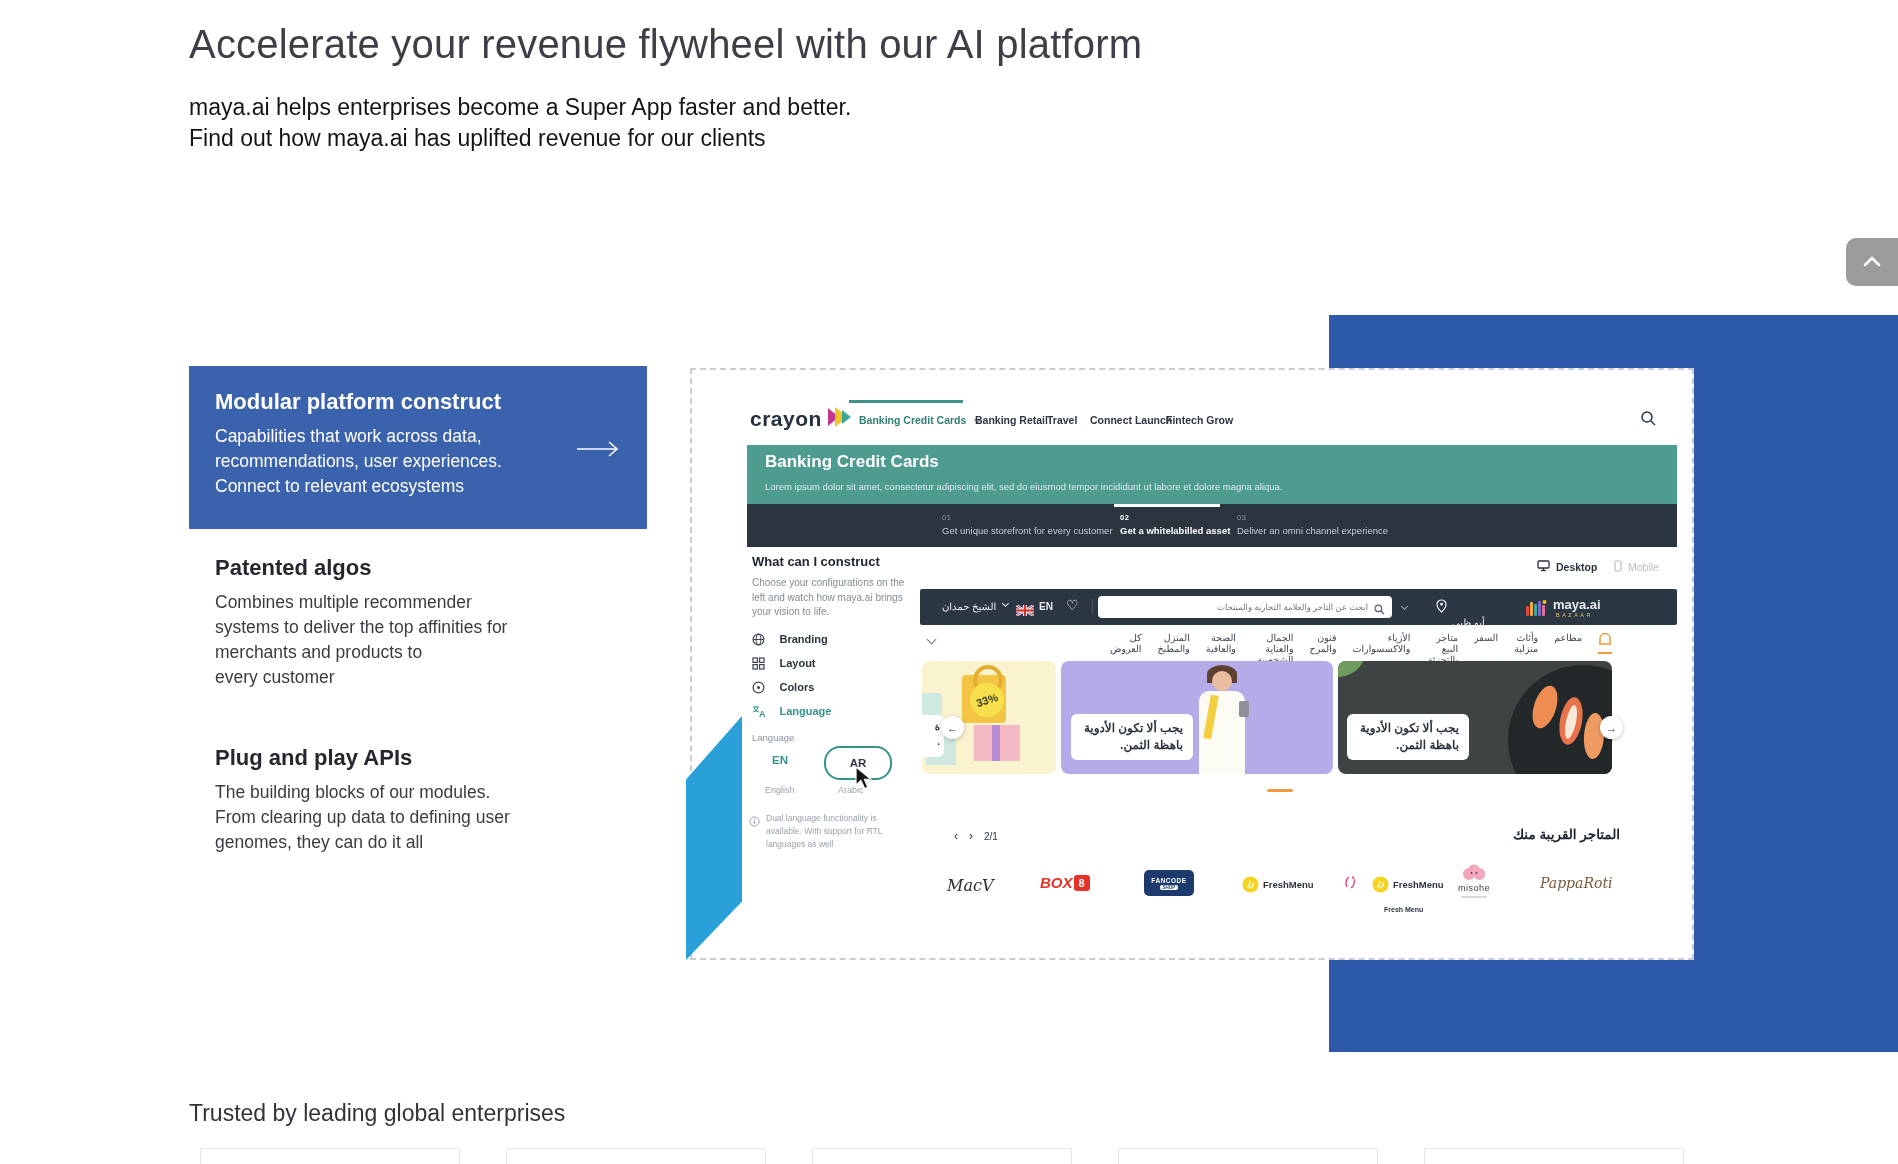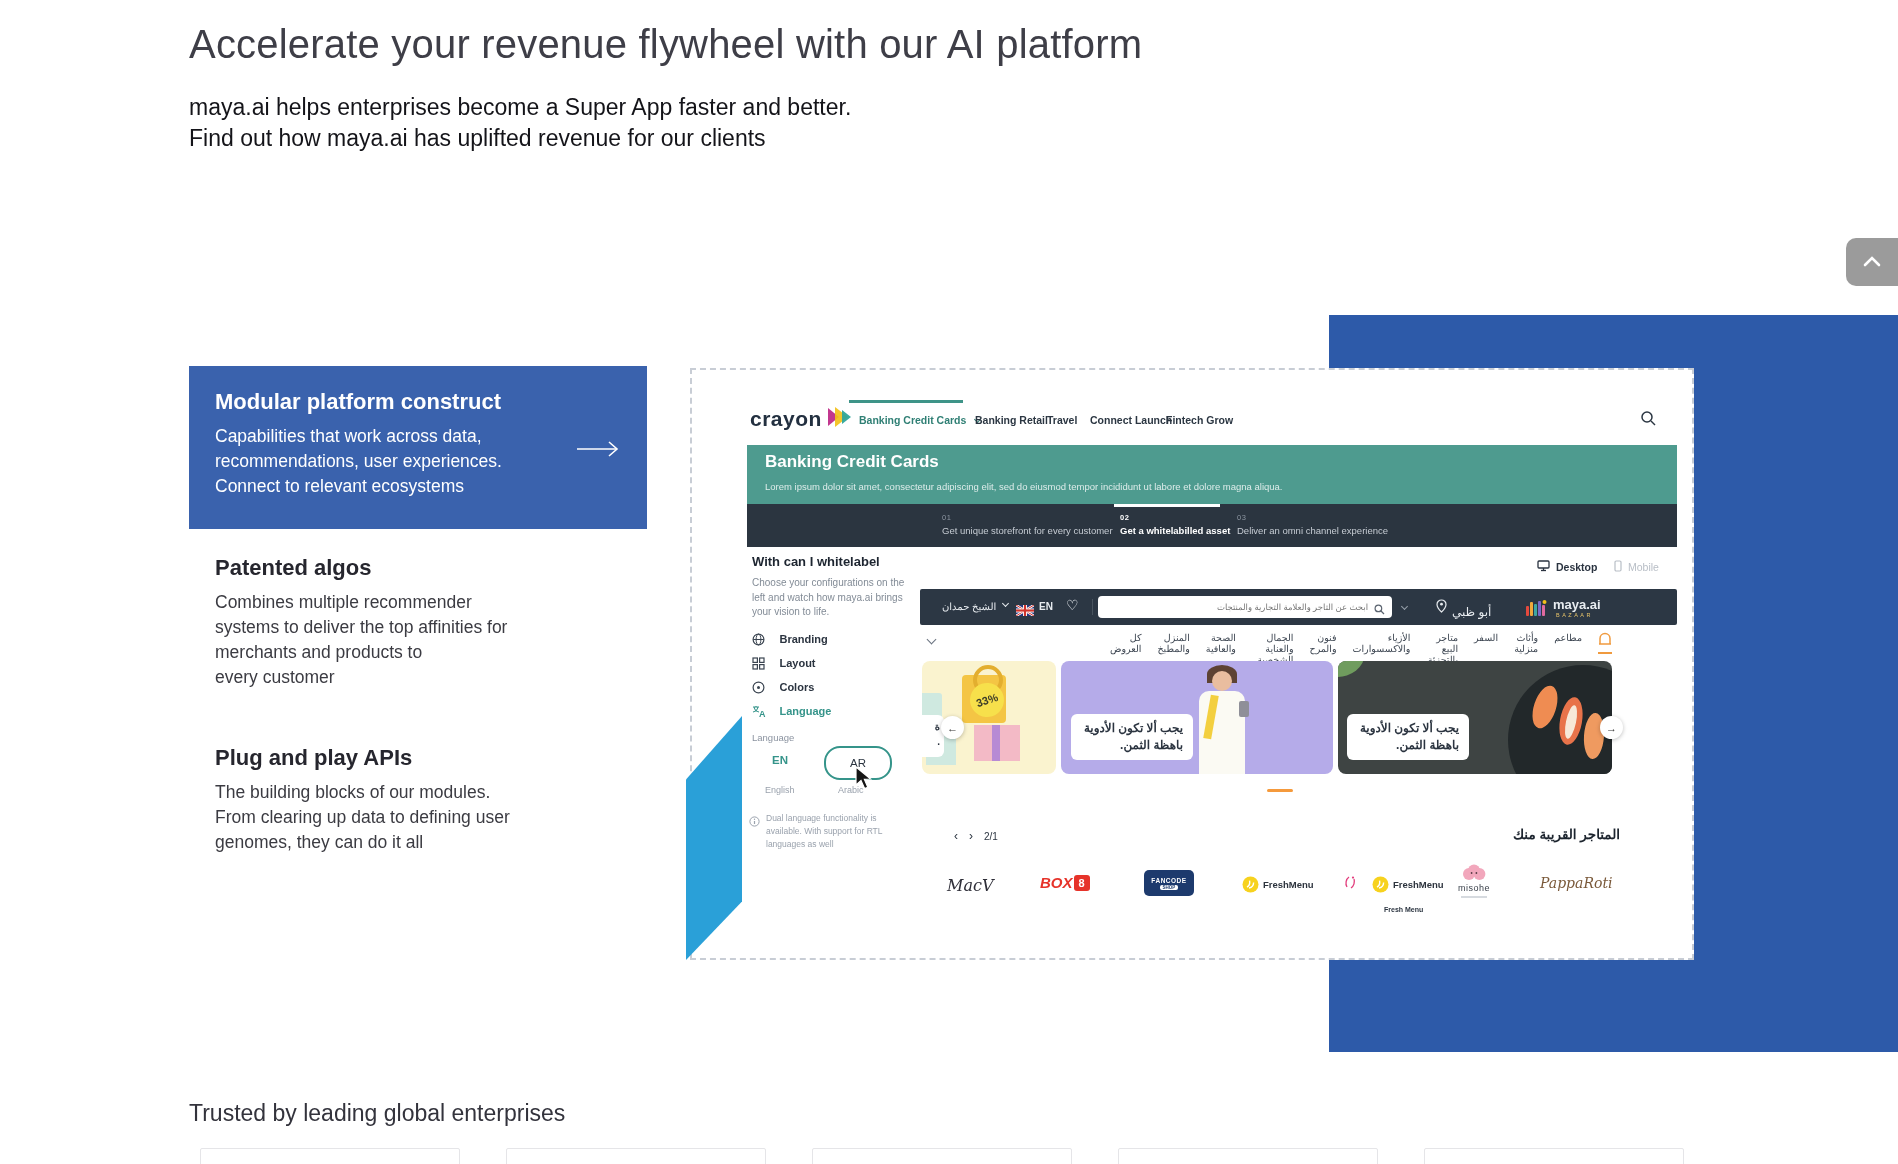--- a/index.html
+++ b/index.html
@@ -146,21 +146,21 @@
       <div class="abs step on" style="left:373px;top:9px;">
         <div class="step-num">02</div>
         <div class="step-lbl">Get a whitelabilled asset</div>
       </div>
       <div class="abs step" style="left:490px;top:9px;">
         <div class="step-num">03</div>
         <div class="step-lbl">Deliver an omni channel experience</div>
       </div>
     </div>
 
-    <div class="abs" style="left:60px;top:184px;font-size:13px;font-weight:bold;color:#1d2530;">With can I whitelabel</div>
+    <div class="abs" style="left:60px;top:184px;font-size:13px;font-weight:bold;color:#1d2530;">What can I construct</div>
     <div class="abs pre" style="left:60px;top:206px;width:185px;font-size:10px;color:#828b96;line-height:14.5px;">Choose your configurations on the
 left and watch how maya.ai brings
 your vision to life.</div>
 
     <div class="abs" style="left:60px;top:262px;width:185px;">
       <span><svg width="13" height="13" viewBox="0 0 13 13">
             <circle cx="6.5" cy="6.5" r="5.4" fill="none" stroke="#3a4450" stroke-width="1.2"></circle>
             <ellipse cx="6.5" cy="6.5" rx="2.4" ry="5.4" fill="none" stroke="#3a4450" stroke-width="1"></ellipse>
             <line x1="1.2" y1="6.5" x2="11.8" y2="6.5" stroke="#3a4450" stroke-width="1"></line>
           </svg></span>
@@ -189,21 +189,21 @@
       <span><svg width="14" height="13" viewBox="0 0 14 13">
             <path d="M1 2h6M4 1v1.4M2 2c.6 2.6 2.6 4.6 5 5M6 2C5.4 4.6 3.4 6.6 1 7" fill="none" stroke="#35948a" stroke-width="1.1"></path>
             <text x="7" y="12" font-size="9" font-weight="bold" fill="#35948a" font-family="Liberation Sans">A</text>
           </svg></span>
       <span class="prow" style="margin-left:9px;vertical-align:3px;color:#35948a;">Language</span>
       <span class="chev up abs" style="left:176px;top:8px;color:#35948a;"></span>
     </div>
 
     <div class="abs" style="left:60px;top:362px;font-size:9.5px;color:#8b93a0;">Language</div>
     <div class="abs" style="left:80px;top:384px;font-size:11.5px;font-weight:bold;color:#35948a;">EN</div>
-    <div class="abs" style="left:132px;top:376px;width:64px;height:30px;border:2px solid #35948a;border-radius:16px;display:flex;align-items:center;justify-content:center;font-size:11.5px;font-weight:400;color:#2b3440;background:#fff;">AR</div>
+    <div class="abs" style="left:132px;top:376px;width:64px;height:30px;border:2px solid #35948a;border-radius:16px;display:flex;align-items:center;justify-content:center;font-size:11.5px;font-weight:700;color:#2b3440;background:#fff;">AR</div>
     <div class="abs" style="left:73px;top:415px;font-size:9px;color:#9aa2ad;">English</div>
     <div class="abs" style="left:146px;top:415px;font-size:9px;color:#9aa2ad;">Arabic</div>
     <span class="abs" style="left:163px;top:396px;z-index:5;">
       <svg width="22" height="24" viewBox="0 0 22 24">
           <polygon points="1,1 1,19 6,14.6 9.6,22.6 12.8,21.2 9.4,13.4 15.6,13" fill="#151515" stroke="#fff" stroke-width="1.2"></polygon>
         </svg>
     </span>
     <span class="abs" style="left:57px;top:443px;">
       <svg width="11" height="11" viewBox="0 0 11 11">
           <circle cx="5.5" cy="5.5" r="4.6" fill="none" stroke="#9aa2ad" stroke-width="1"></circle>
@@ -258,21 +258,21 @@
             </svg>
         </span>
       </span>
       <span class="chev sm abs" style="left:482px;top:15px;color:#97a0ab;"></span>
       <span class="abs" style="left:516px;top:10px;">
         <svg width="11" height="14" viewBox="0 0 11 14">
             <path d="M5.5 1C3 1 1 3 1 5.4 1 8.6 5.5 13 5.5 13S10 8.6 10 5.4C10 3 8 1 5.5 1z" fill="none" stroke="#e8ecf0" stroke-width="1.2"></path>
             <circle cx="5.5" cy="5.2" r="1.4" fill="#e8ecf0"></circle>
           </svg>
       </span>
-      <span class="abs" style="left:532px;top:16px;font-size:12px;">أبو ظبي</span>
+      <span class="abs" style="left:532px;top:28px;font-size:10px;">أبو ظبي</span>
       <span class="abs" style="left:604px;top:7px;">
         <svg width="24" height="22" viewBox="0 0 24 22">
             <rect x="2" y="10" width="3" height="10" rx="1" fill="#e5493d"></rect>
             <rect x="6" y="6" width="3" height="14" rx="1" fill="#f2a93b"></rect>
             <rect x="10" y="8" width="3" height="12" rx="1" fill="#3fa7a0"></rect>
             <rect x="14" y="5" width="3" height="15" rx="1" fill="#7b68c8"></rect>
             <rect x="18" y="9" width="3" height="11" rx="1" fill="#e06a9f"></rect>
             <circle cx="20.5" cy="6" r="2" fill="#f2c019"></circle>
           </svg>
       </span>

